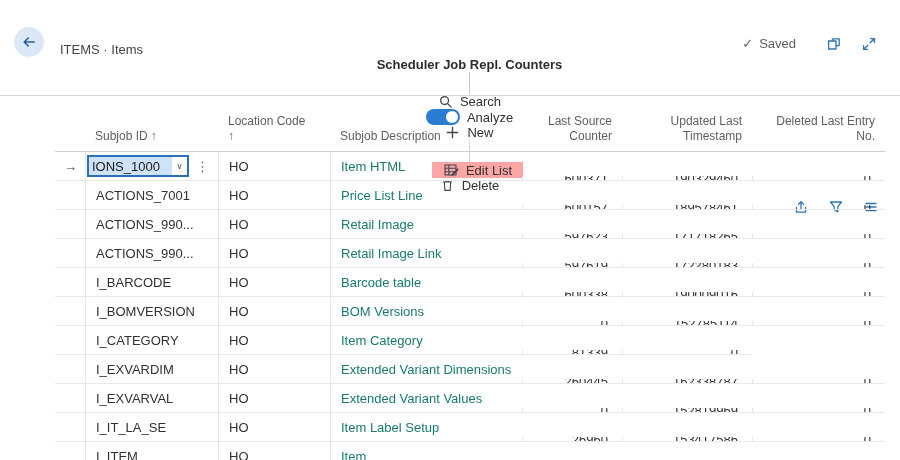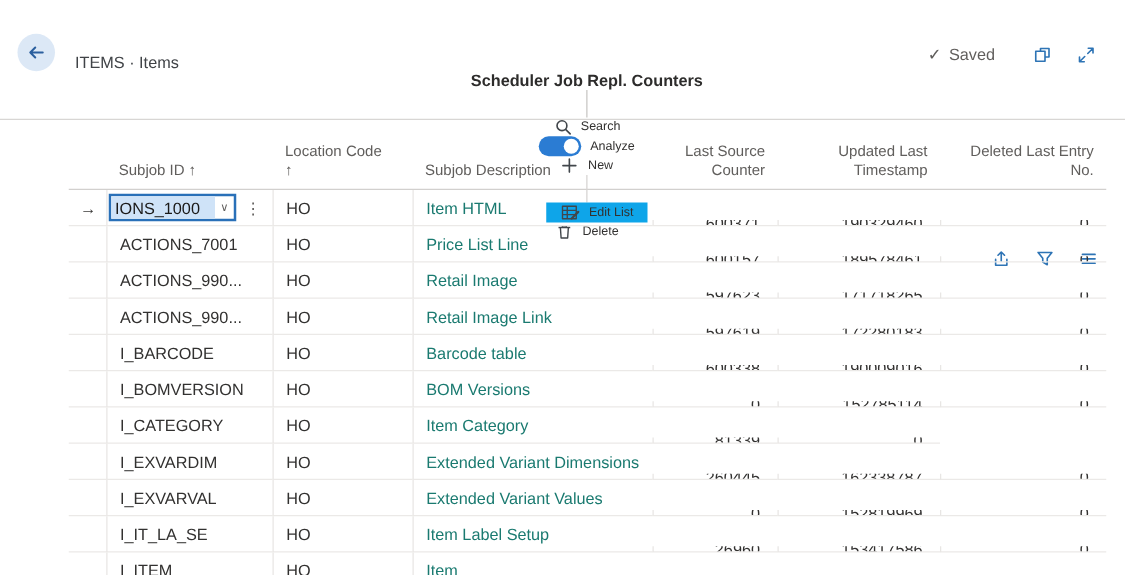--- a/index.html
+++ b/index.html
@@ -21,24 +21,24 @@
   .saved { display:flex; align-items:center; gap:6px; color:#605e5c; font-size:13px; margin-right:16px; }
   .iconbtn { background:none; border:none; width:27px; height:27px; display:flex; align-items:center;
              justify-content:center; color:#2e74b5; cursor:pointer; padding:0; }
   svg { display:block; }
 
   
   .toolbar { height:39px; display:flex; align-items:center; padding:0 16px 0 55px;
              border-bottom:1px solid #d8d6d4; background:#fff;flex-direction:column; }
   .page-title { font-size:13px; font-weight:700; color:#2d2c2b; white-space:nowrap; }
   .vsep { width:1px; height:22px; background:#c8c6c4; margin:0 14px; flex:0 0 auto; }
-  .tbtn { display:flex; align-items:center; gap:7px; border:none; background:transparent; font-size:10px;
+  .tbtn { display:flex; align-items:center; gap:7px; border:none; background:transparent; font-size:13px;
           color:#323130; padding:0 11px; height:38px; cursor:pointer; white-space:nowrap; }
   .tbtn .actic { color:#41464b; }
-  .tbtn.active { background:#0ea5e9;margin-left:16px; }
+  .tbtn.active { background:#fca5a5;margin-left:16px; }
   .toggle { width:34px; height:16px; border-radius:9px; background:#2b7cd3; position:relative; flex:0 0 auto; }
   .toggle .knob { position:absolute; right:2px; top:2px; width:12px; height:12px; border-radius:50%; background:#fff; }
   .toolbar-right { margin-left:auto; display:flex; align-items:center; gap:8px; }
 
   
   .grid { margin-left:55px; width:830px; }
   .grid-header, .row { display:grid; grid-template-columns:30px 133px 112px 192px 100px 130px 133px; }
   .grid-header { height:56px; border-bottom:1px solid #d2d0ce; }
   .hcell { display:flex; align-items:flex-end; padding:0 10px 7px; color:#605e5c; font-size:12px;
            line-height:15px; cursor:pointer; }

